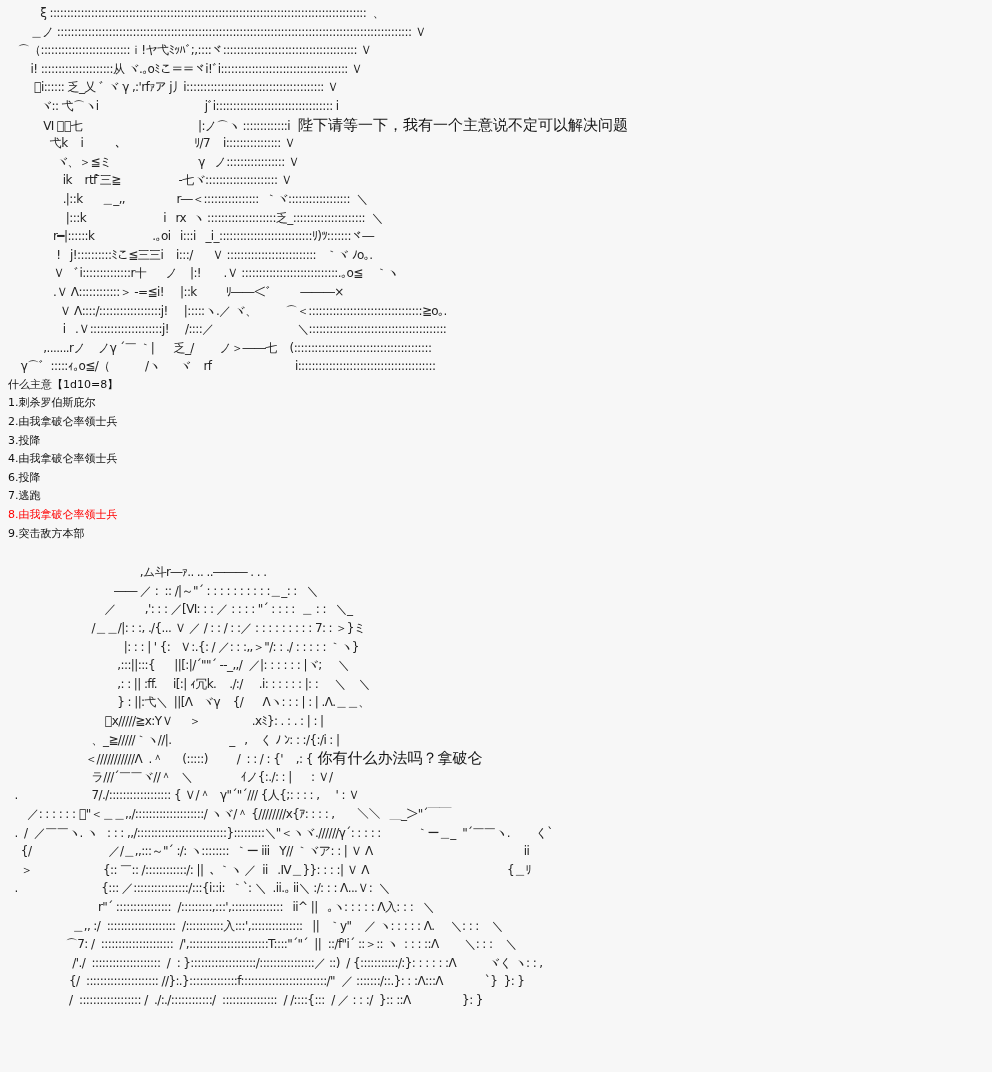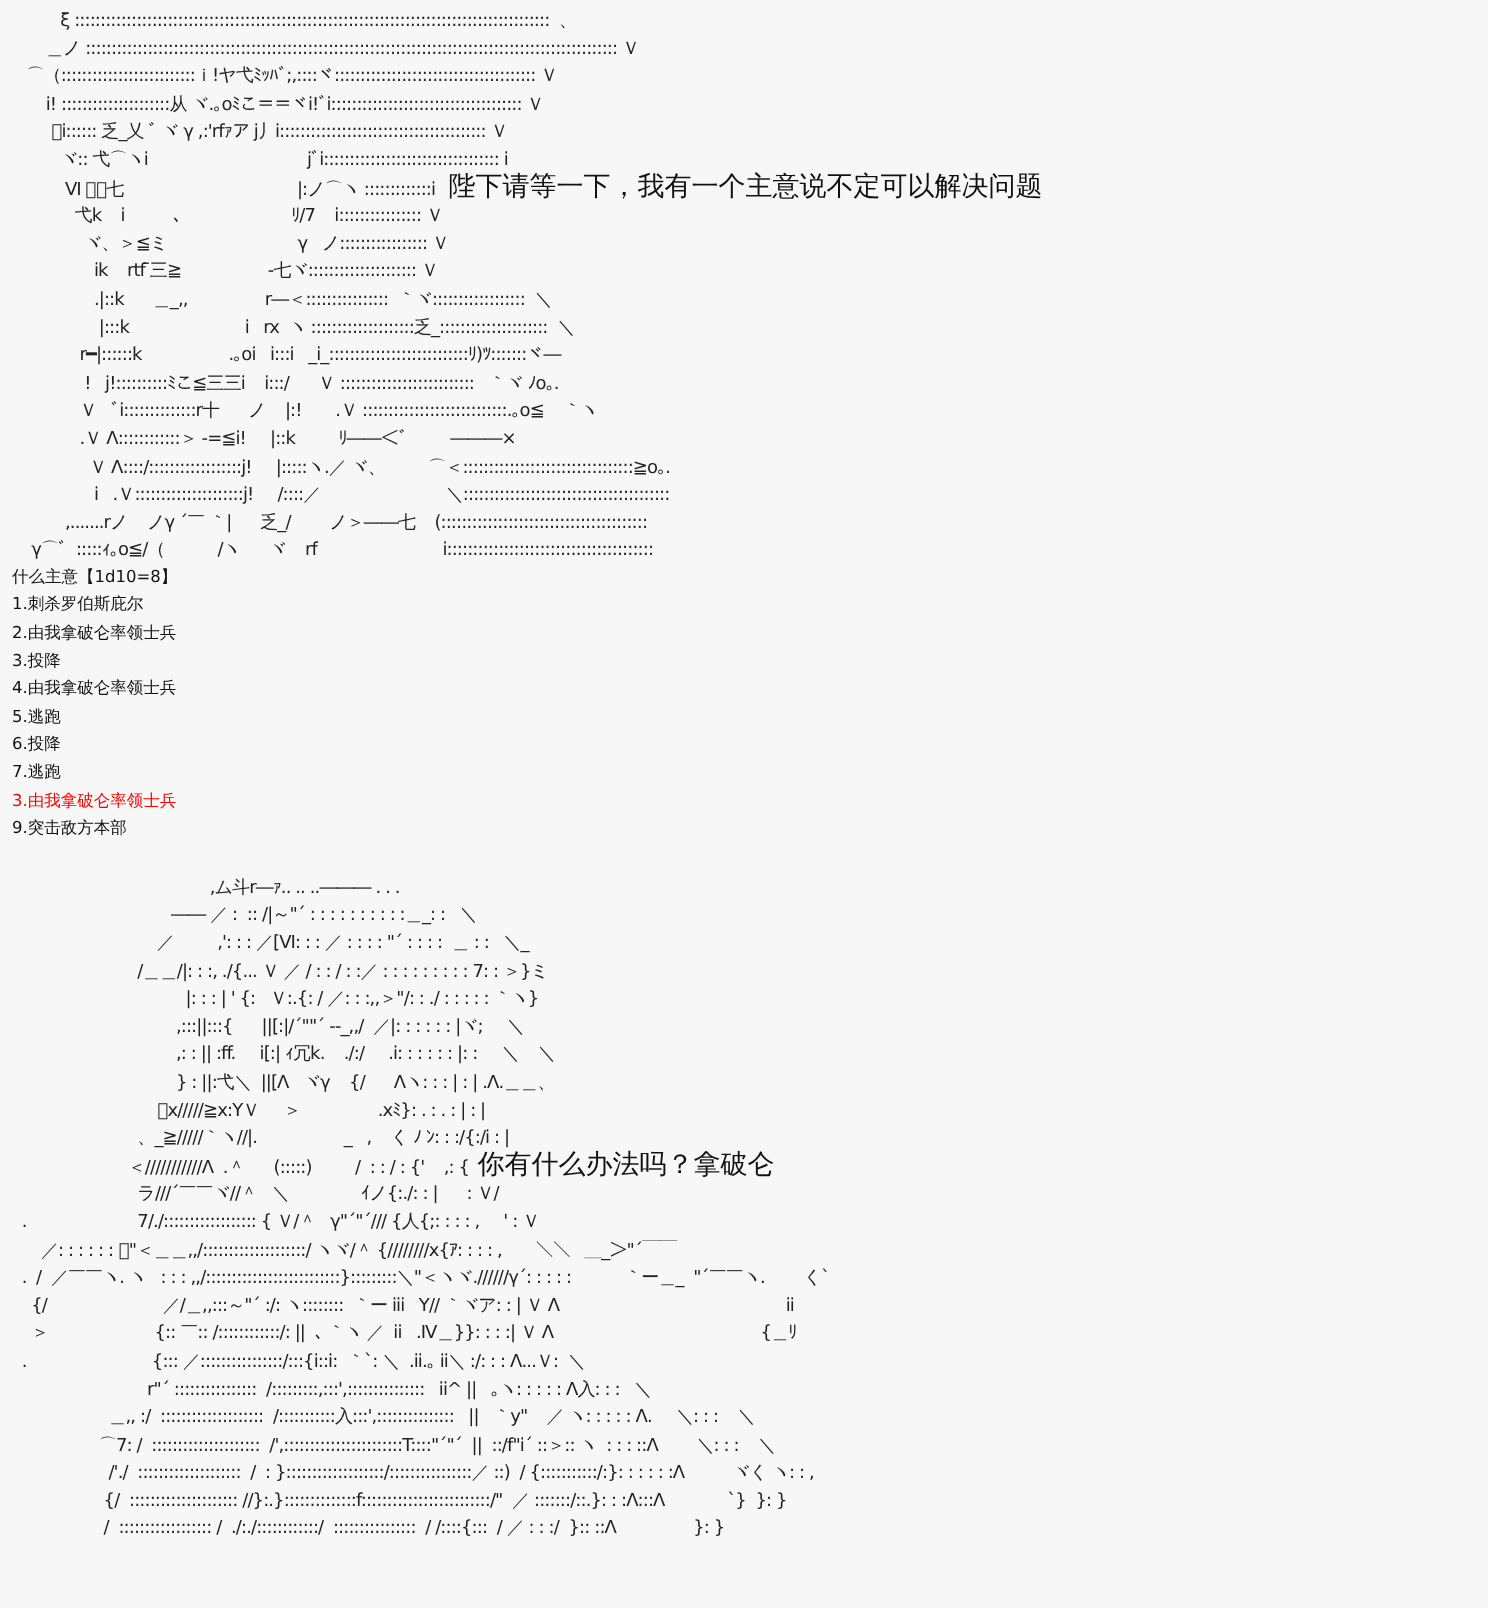--- a/index.html
+++ b/index.html
@@ -25,21 +25,21 @@
     margin: 0;
     white-space: pre;
     font-family: "DejaVu Sans", sans-serif;
     font-size: 12px;
     line-height: 18.6px;
     letter-spacing: -0.6px;
     color: #222;
   }
   .aa .line { display: block; height: 18.6px; }
   .speech {
-    font-size: 18px;
+    font-size: 15px;
     letter-spacing: 0;
     color: #111;
   }
   .textblock {
     font-size: 11px;
     line-height: 18.6px;
     color: #111;
   }
   .textblock .row { display: block; height: 18.6px; white-space: nowrap; }
   .textblock .row.hit { color: #ff0000; }
@@ -52,24 +52,23 @@
 
   <div class="aa" id="scene1"><span class="line"><span>          ξ ::::::::::::::::::::::::::::::::::::::::::::::::::::::::::::::::::::::::::::::::::::::::::::  、</span></span><span class="line"><span>       ＿ノ ::::::::::::::::::::::::::::::::::::::::::::::::::::::::::::::::::::::::::::::::::::::::::::::::::::::: Ｖ</span></span><span class="line"><span>   ⌒（::::::::::::::::::::::::::ｉ!ヤ弋ﾐｯﾊﾞ;,::::ヾ::::::::::::::::::::::::::::::::::::::: Ｖ</span></span><span class="line"><span>       i! :::::::::::::::::::::从 ヾ.｡oﾐこ＝＝ヾi!ﾞi::::::::::::::::::::::::::::::::::::: Ｖ</span></span><span class="line"><span>        ﾞi:::::: 乏_乂 ﾞ ヾ γ ,:'rfｧア j丿i:::::::::::::::::::::::::::::::::::::::: Ｖ</span></span><span class="line"><span>          ヾ:: 弋⌒ヽi                                 jﾞi:::::::::::::::::::::::::::::::::: i</span></span><span class="line"><span>           Ⅵ ヒﾞ七                                    |:ノ⌒ヽ :::::::::::::i </span><span class="speech"> 陛下请等一下，我有一个主意说不定可以解决问题</span></span><span class="line"><span>             弋k    i          、                     ﾘ/7    i:::::::::::::::: Ｖ</span></span><span class="line"><span>               ヾ、＞≦ミ                           γ   ノ::::::::::::::::: Ｖ</span></span><span class="line"><span>                 ik    rtf ̄三≧                  ‐七ヾ::::::::::::::::::::: Ｖ</span></span><span class="line"><span>                 .|::k      ＿_,,                r―＜::::::::::::::::  ｀ヾ::::::::::::::::::  ＼</span></span><span class="line"><span>                  |:::k                        i   rx  ヽ ::::::::::::::::::::乏_:::::::::::::::::::::  ＼</span></span><span class="line"><span>              r━|::::::k                  .｡oi   i:::i   _i_:::::::::::::::::::::::::::ﾘ)ﾂ:::::::ヾ―</span></span><span class="line"><span>               !   j!::::::::::ﾐこ≦三三i    i:::/      Ｖ ::::::::::::::::::::::::::   ｀ヾ ﾉo｡.</span></span><span class="line"><span>              Ｖ   ﾞi::::::::::::::r十      ノ    |:!       .Ｖ ::::::::::::::::::::::::::::.｡o≦    ｀ヽ</span></span><span class="line"><span>              .Ｖ Λ::::::::::::＞ ‐=≦i!     |::k         ﾘ――＜ﾞ         ―――×</span></span><span class="line"><span>                Ｖ Λ::::/::::::::::::::::::j!     |:::::ヽ.／ ヾ、         ⌒＜:::::::::::::::::::::::::::::::::≧o｡.</span></span><span class="line"><span>                 i   .Ｖ:::::::::::::::::::::j!     /::::／                          ＼::::::::::::::::::::::::::::::::::::::::</span></span><span class="line"><span>           ,.......rノ    ノγ ´￣ ｀|      乏_/        ノ＞――七    (::::::::::::::::::::::::::::::::::::::::</span></span><span class="line"><span>    γ⌒ﾞ  :::::ｨ｡o≦/（           /ヽ      ヾ    rf                          i::::::::::::::::::::::::::::::::::::::::</span></span></div>
 
   <div class="textblock">
     <span class="row">什么主意【1d10=8】</span>
     <div id="roll-options">
         <span class="row">1.刺杀罗伯斯庇尔</span>
         <span class="row">2.由我拿破仑率领士兵</span>
         <span class="row">3.投降</span>
         <span class="row">4.由我拿破仑率领士兵</span>
-        <span class="row">5.逃跑</span>
         <span class="row">6.投降</span>
         <span class="row">7.逃跑</span>
-        <span class="row hit" style="color: rgb(255, 0, 0);">3.由我拿破仑率领士兵</span>
+        <span class="row hit" style="color: rgb(255, 0, 0);">8.由我拿破仑率领士兵</span>
         <span class="row">9.突击敌方本部</span>
       </div>
   </div>
 
   <div class="spacer"></div>
 
   <div class="aa" id="scene2"><span class="line"><span>                                         ,ム斗r―ｧ.. .. ..――― . . .</span></span><span class="line"><span>                                 ―― ／ :  :: /|～"´ : : : : : : : : : :＿_: :   ＼</span></span><span class="line"><span>                              ／         ,': : : ／[Ⅵ: : : ／ : : : : "´ : : : :  ＿ : :   ＼_</span></span><span class="line"><span>                          /＿＿/|: : :, ./{... Ｖ ／ / : : / : :／ : : : : : : : : : 7: : ＞}ミ</span></span><span class="line"><span>                                    |: : : | ' {:   Ｖ:.{: / ／: : :,,＞"/: : ./ : : : : : ｀ヽ}</span></span><span class="line"><span>                                  ,:::||:::{      ||[:|/´""´ ‐‐_,,/  ／|: : : : : : |ヾ;     ＼</span></span><span class="line"><span>                                  ,: : || :ff.     i[:| ｨ冗k.    ./:/     .i: : : : : : |: :     ＼    ＼</span></span><span class="line"><span>                                  } : ||:弋＼  ||[Λ   ヾγ    {/      Λヽ: : : | : | .Λ.＿＿、</span></span><span class="line"><span>                              ﾞx/////≧x:YＶ     ＞                .xﾐ}: . : . : | : |</span></span><span class="line"><span>                          、_≧/////｀ヽ//|.                  _   ,    く ﾉ ﾝ: : :/{:/i : |</span></span><span class="line"><span>                        ＜///////////Λ  .＾      (:::::)         /  : : / : {'    ,: {</span><span class="speech"> 你有什么办法吗？拿破仑</span></span><span class="line"><span>                          ラ///´￣￣ヾ//＾   ＼               ｲノ{:./: : |      : Ｖ/</span></span><span class="line"><span>  .                       7/./:::::::::::::::::: { Ｖ/＾   γ"´"´/// {人{;: : : : ,     ' : Ｖ</span></span><span class="line"><span>      ／: : : : : : ﾞ"＜＿＿,,/::::::::::::::::::::/ ヽヾ/＾ {////////x{ｱ: : : : ,       ＼＼   ＿_＞"´￣￣</span></span><span class="line"><span>  .  /  ／￣￣ヽ. ヽ   : : : ,,/::::::::::::::::::::::::::}:::::::::＼"＜ヽヾ.//////γ´: : : : :           ｀ー＿_  "´￣￣ヽ.        く`</span></span><span class="line"><span>    {/                        ／/＿,,:::～"´ :/: ヽ::::::::  ｀ー iii   Y// ｀ヾア: : | Ｖ Λ                                               ii</span></span><span class="line"><span>    ＞                      {:: ￣:: /::::::::::::/: ||  ､ ｀ヽ ／  ii   .Ⅳ＿}}: : : :| Ｖ Λ                                           {＿ﾘ</span></span><span class="line"><span>  .                          {::: ／::::::::::::::::/:::{i::i:  ｀`: ＼  .ii.｡ ii＼ :/: : : Λ...Ｖ:  ＼</span></span><span class="line"><span>                            r"´ ::::::::::::::::  /:::::::::,:::',:::::::::::::::   ii^ ||   ｡ヽ: : : : : Λ入: : :   ＼</span></span><span class="line"><span>                    ＿,, :/  ::::::::::::::::::::  /:::::::::::入:::',:::::::::::::::   ||   ｀y"    ／ ヽ: : : : : Λ.     ＼: : :    ＼</span></span><span class="line"><span>                  ⌒7: /  :::::::::::::::::::::  /',:::::::::::::::::::::::T::::"´"´  ||  ::/f"i´ ::＞:: ヽ  : : : ::Λ        ＼: : :    ＼</span></span><span class="line"><span>                    /'./  ::::::::::::::::::::  /  : }:::::::::::::::::::/::::::::::::::::／ ::)  / {:::::::::::/:}: : : : : :Λ          ヾく ヽ: : ,</span></span><span class="line"><span>                   {/  ::::::::::::::::::::: //}:.}::::::::::::::f:::::::::::::::::::::::::/"  ／ :::::::/::.}: : :Λ:::Λ             `}  }: }</span></span><span class="line"><span>                   /  :::::::::::::::::: /  ./:./::::::::::::/  ::::::::::::::::  / /::::{:::  / ／ : : :/  }:: ::Λ                }: }</span></span></div>
 
 </div>
 

